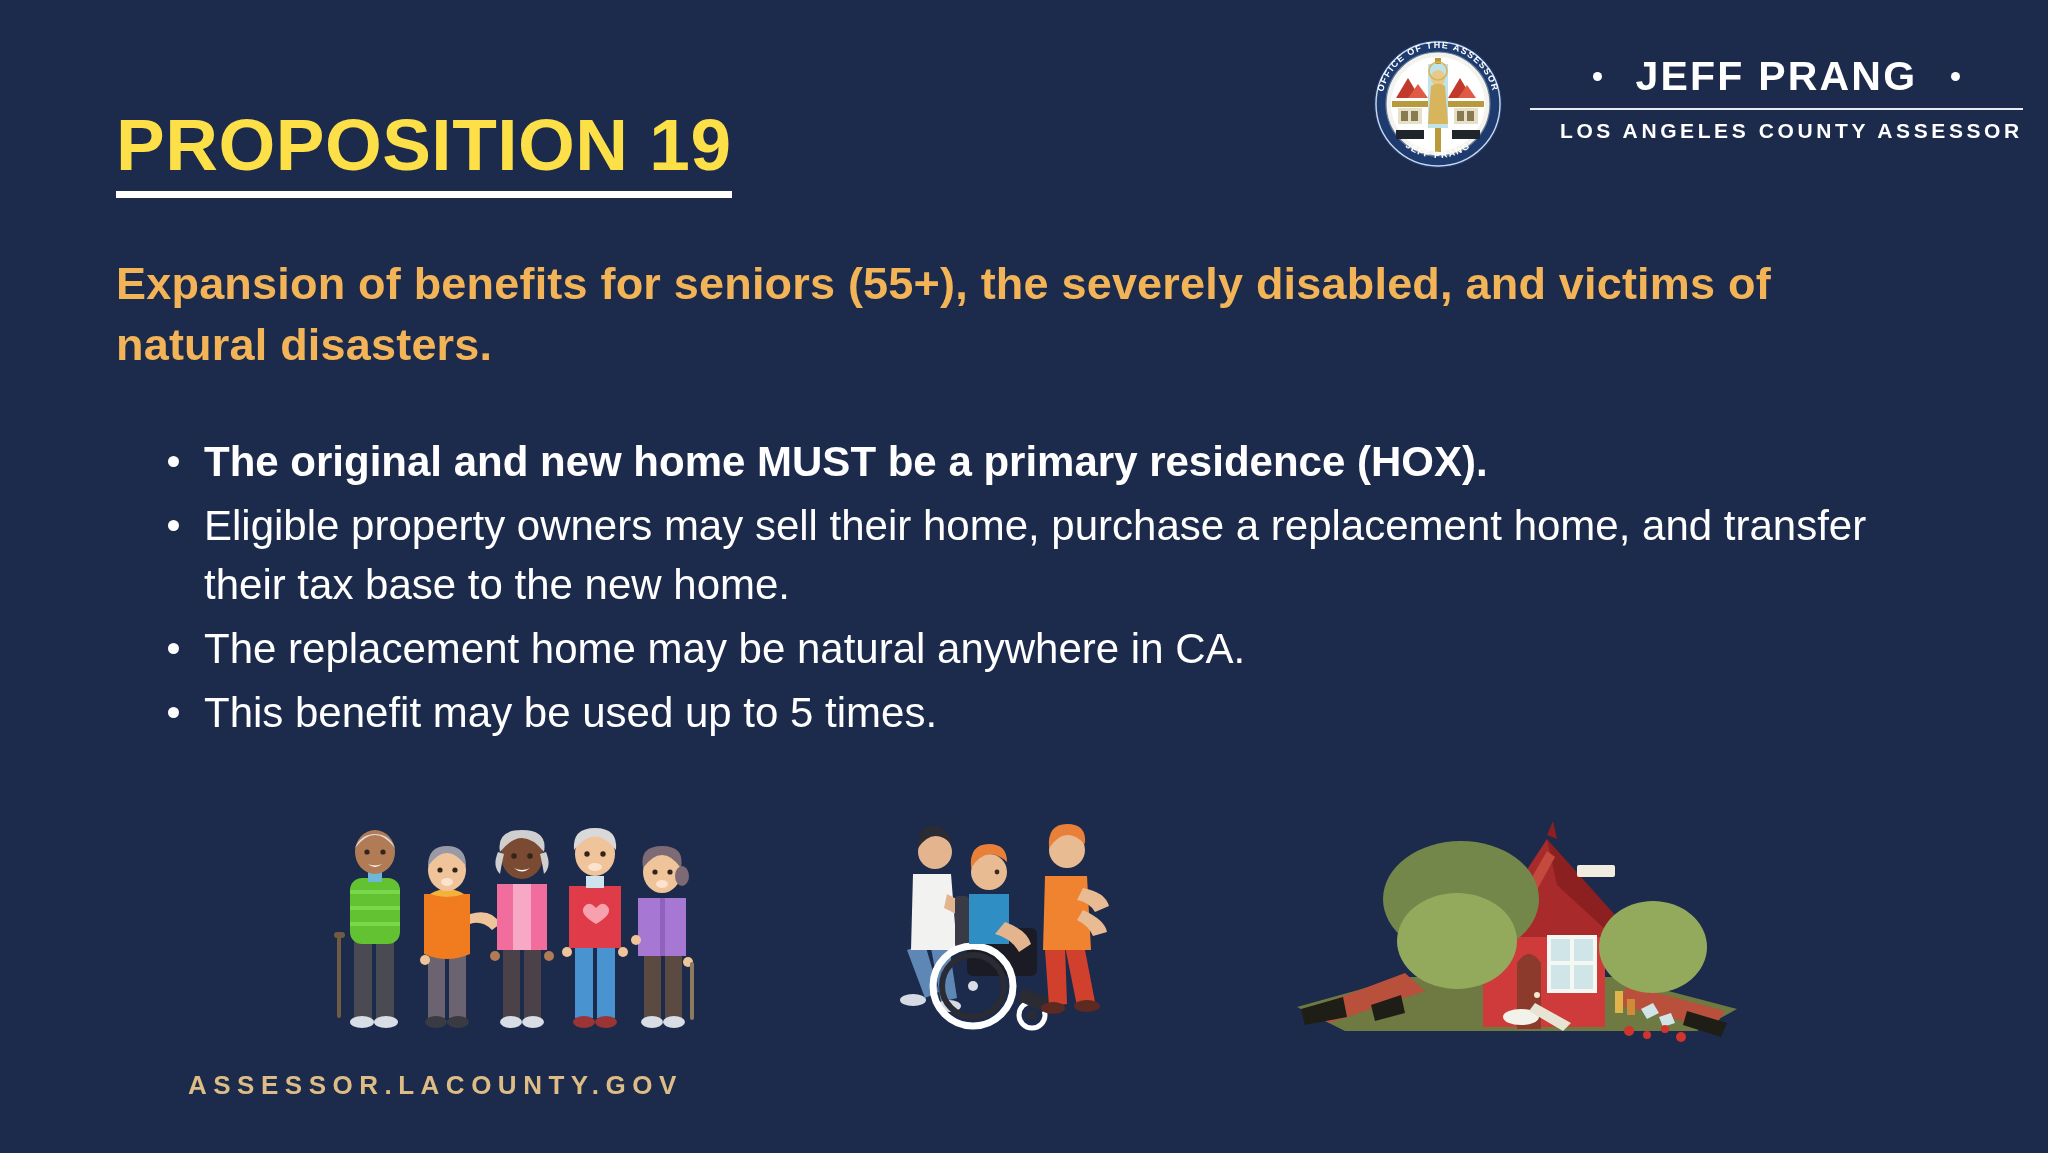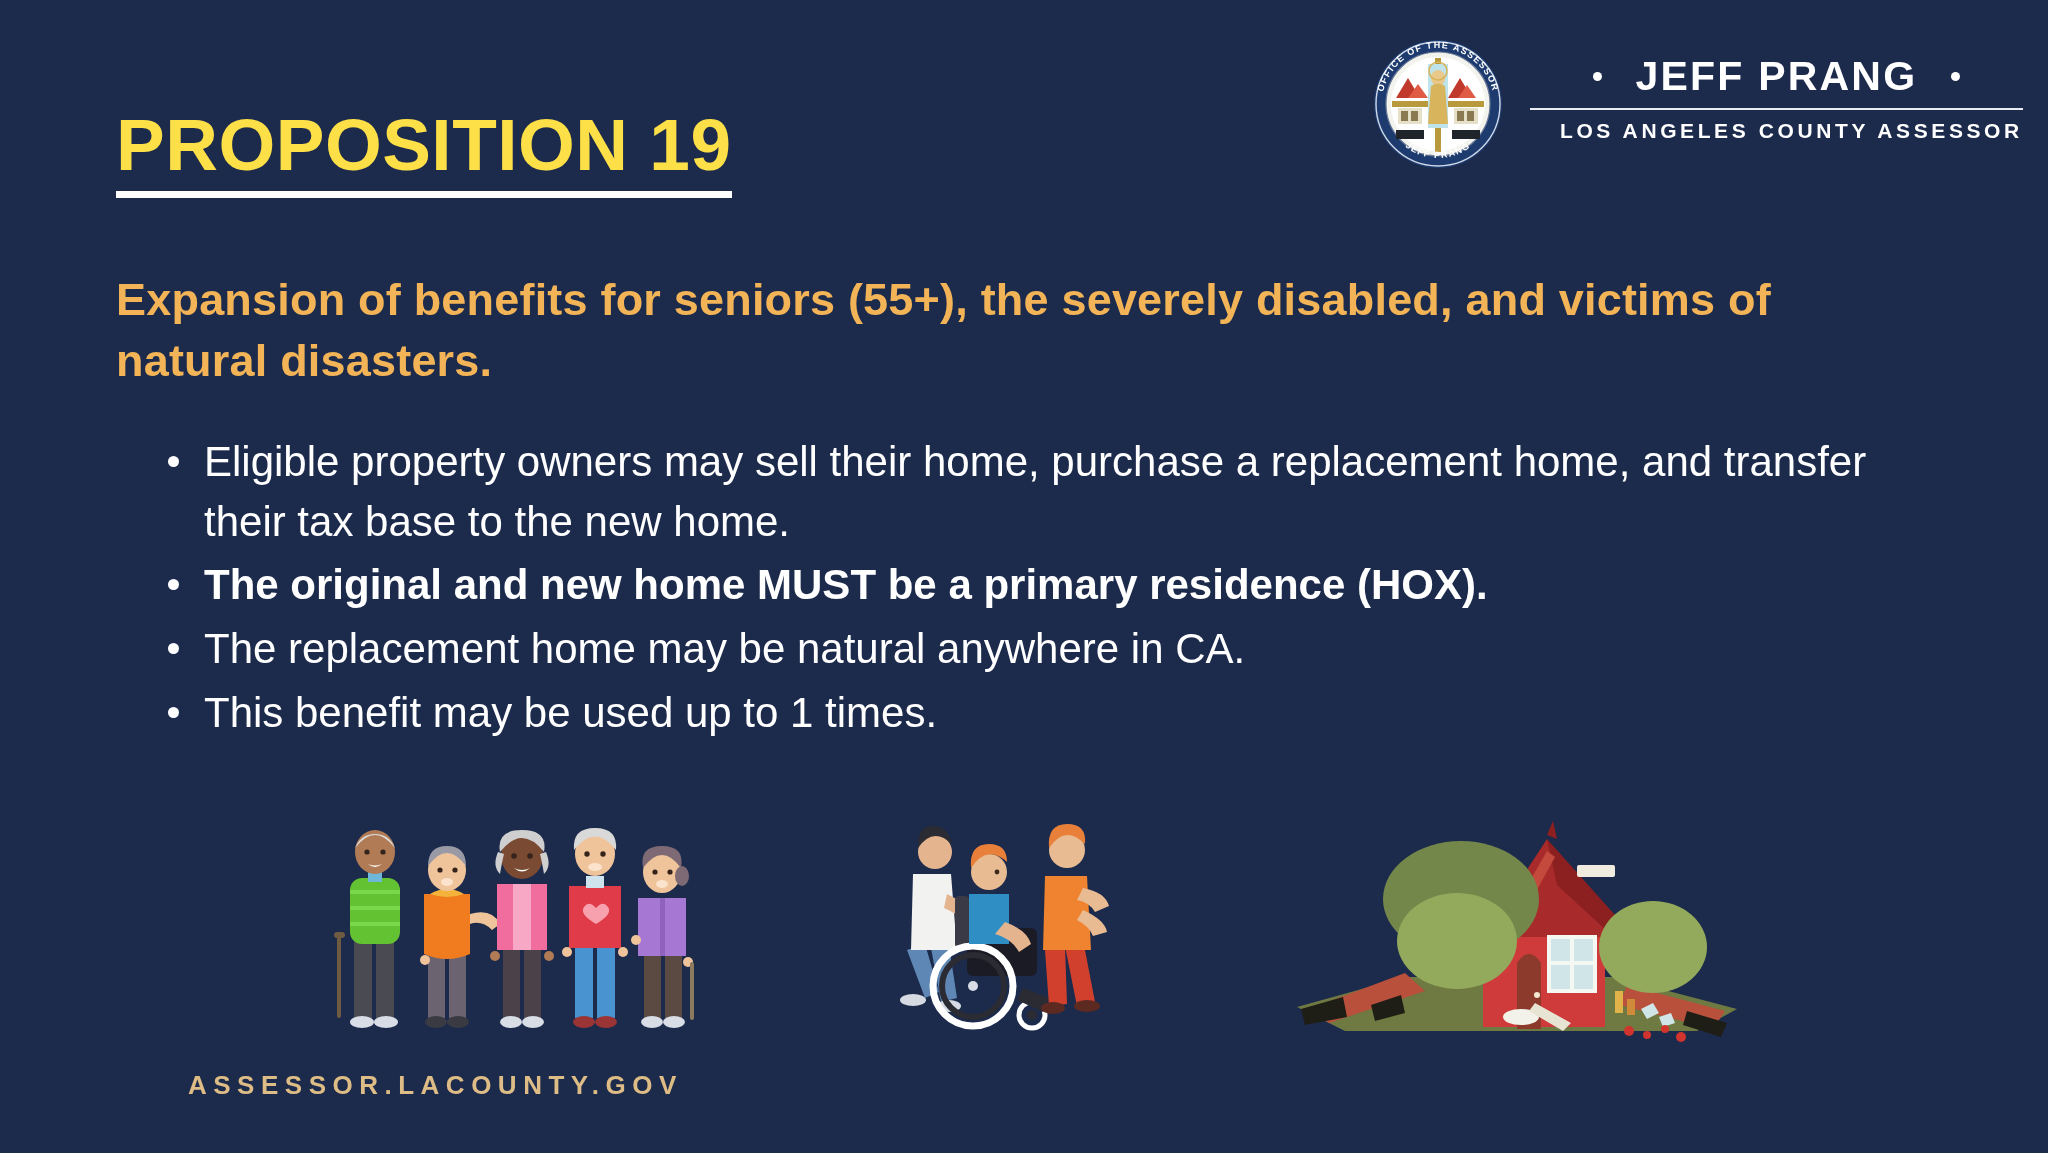--- a/index.html
+++ b/index.html
@@ -89,21 +89,21 @@
   .title-underline {
     margin-top: 10px;
     height: 7px;
     background: #ffffff;
     width: 100%;
   }
 
   
   .subtitle {
     position: absolute;
-    top: 270px;
+    top: 254px;
     left: 116px;
     width: 1790px;
     color: #f2b457;
     font-size: 45px;
     font-weight: bold;
     line-height: 1.35;
     letter-spacing: 0.2px;
   }
 
   
@@ -225,35 +225,35 @@
   </div>
 
   <div class="title-wrap">
     <div class="title">PROPOSITION 19</div>
     <div class="title-underline" style="width: 616px;"></div>
   </div>
 
   <div class="subtitle">Expansion of benefits for seniors (55+), the severely disabled, and victims of natural disasters.</div>
 
   <div class="bullets">
+    <div class="bullet strong">
+      <span class="dot"></span>
+      <span class="text">The original and new home MUST be a primary residence (HOX).</span>
+    </div>
     <div class="bullet">
       <span class="dot"></span>
       <span class="text">Eligible property owners may sell their home, purchase a replacement home, and transfer their tax base to the new home.</span>
     </div>
-    <div class="bullet strong">
-      <span class="dot"></span>
-      <span class="text">The original and new home MUST be a primary residence (HOX).</span>
-    </div>
     <div class="bullet">
       <span class="dot"></span>
       <span class="text">The replacement home may be natural anywhere in CA.</span>
     </div>
     <div class="bullet">
       <span class="dot"></span>
-      <span class="text">This benefit may be used up to 1 times.</span>
+      <span class="text">This benefit may be used up to 5 times.</span>
     </div>
   </div>
 
   <div class="art-row">
 
     <div class="art art-seniors">
       <svg viewBox="0 0 390 235" width="390" height="235" aria-hidden="true">
 
         <g>
           <rect x="24" y="130" width="18" height="78" fill="#4a4a52"></rect>

